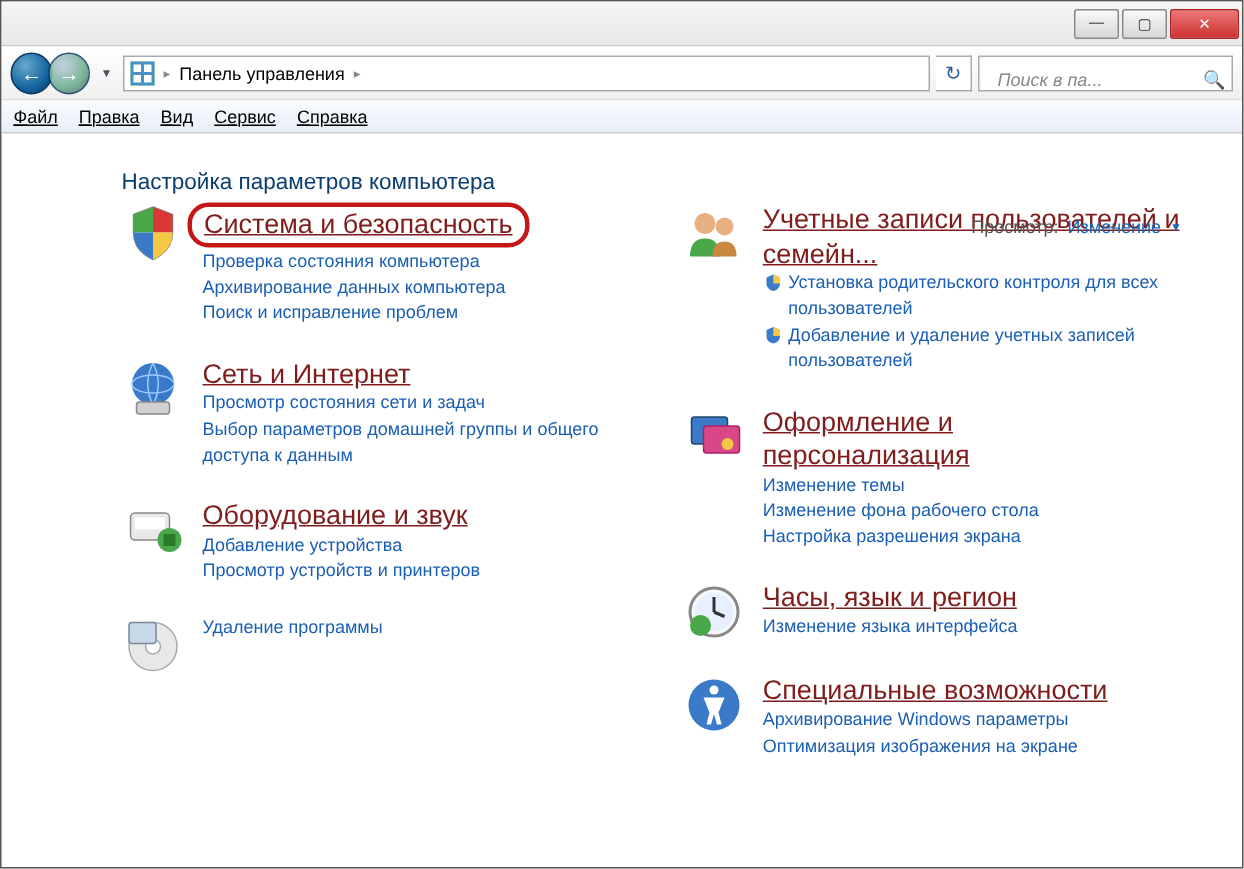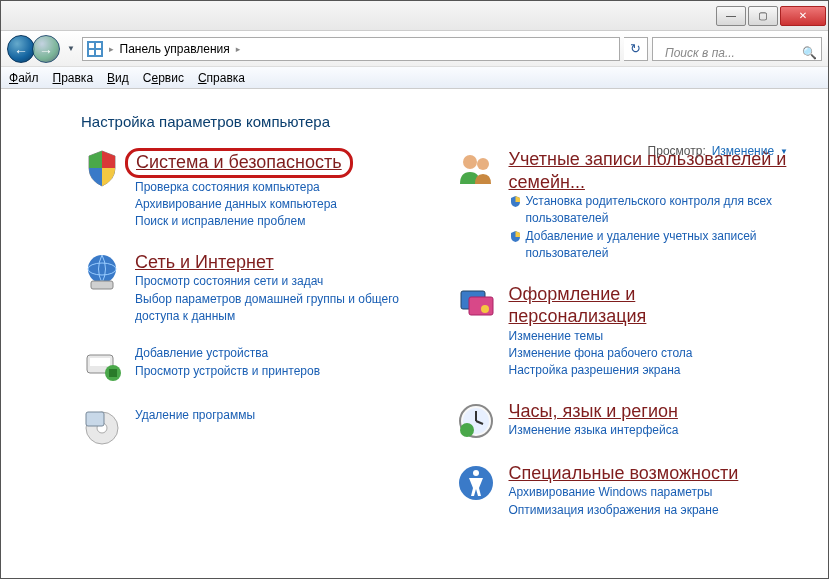--- a/index.html
+++ b/index.html
@@ -12,25 +12,25 @@
 .navcircle { width:28px; height:28px; border-radius:50%; background: radial-gradient(circle at 35% 30%, #6ac, #1464a0 60%, #0a3860); display:flex;align-items:center;justify-content:center;color:#fff;font-size:14px;border:1px solid #0a3860;}
 .navcircle.fwd { background: radial-gradient(circle at 35% 30%, #bcd, #6a8 60%, #456); opacity:.85; margin-left:-3px; z-index:0;}
 .dropbtn { width:14px;height:28px;display:flex;align-items:center;justify-content:center;font-size:8px;color:#456;}
 .addrbar { flex:1; height:24px; border:1px solid #aaa; background:#fff; display:flex; align-items:center; padding:0 4px; gap:6px;}
 .addrbar .ico { width:16px;height:16px;background:#4a7;display:inline-block;}
 .breadcrumb { font-size:12px; color:#000; display:flex;align-items:center;gap:6px;}
 .breadcrumb .arr{color:#888;font-size:9px;}
 .refbtn{width:24px;height:24px;border:1px solid #aaa;border-left:none;display:flex;align-items:center;justify-content:center;color:#2a5a9a;font-size:13px;background:#fff;}
 .searchbox { width:170px; height:24px; border:1px solid #aaa; background:#fff; display:flex;align-items:flex-end;padding:0 12px; color:#888; font-style:italic; font-size:12px; position:relative;}
 .searchbox .mag{position:absolute;right:4px;color:#2a6db8;font-size:12px;font-style:normal;}
-.menubar { height:22px; background:linear-gradient(#fafcff,#e8eef7); border-bottom:1px solid #ccc; display:flex; align-items:center; padding:0 8px; gap:14px; font-size:12px;}
+.menubar { height:22px; background:linear-gradient(#fafcff,#e8eef7); border-bottom:1px solid #ccc; display:flex; align-items:center; padding:0 8px; gap:14px; font-size:12px;text-decoration:underline;}
 .menubar span{ color:#000;}
 .menubar .ul{text-decoration:underline;}
 .content { padding: 24px 40px 10px 80px; height: calc(579px - 30px - 36px - 22px); overflow:hidden; position:relative;}
-.heading { font-size:15px; color:#0a3e6e; margin-bottom:18px;}
+.heading { font-size:15px; color:#0a3e6e; margin-bottom:5px;}
 .viewer { position:absolute; top:24px; right:40px; font-size:12px; color:#555; display:flex;align-items:center;gap:6px;margin-top:31px;}
 .viewer .link{color:#1a6ab8;}
 .viewer .dd{color:#1a6ab8;font-size:8px;}
 .cols { display:flex; gap:40px;}
 .col { flex:1; display:flex; flex-direction:column; gap:20px;}
 .cat { display:flex; gap:12px;}
 .catico { width:42px; height:42px; flex-shrink:0; display:flex;align-items:center;justify-content:center;}
 .catico svg{width:42px;height:42px;}
 .catbody { flex:1;}
 .cattitle { color:#7f1d1d; font-size:18px; line-height:1.25; cursor:pointer;text-decoration:underline;}
@@ -134,20 +134,21 @@
       <div class="cat">
         <div class="catico">
           <svg viewBox="0 0 42 42">
               <rect x="6" y="10" width="26" height="18" rx="3" fill="#e8e8e8" stroke="#888"></rect>
               <rect x="9" y="13" width="20" height="8" fill="#fff"></rect>
               <circle cx="32" cy="28" r="8" fill="#4aa84a"></circle>
               <rect x="28" y="24" width="8" height="8" fill="#2a7a2a"></rect>
             </svg>
         </div>
         <div class="catbody">
+          <div class="cattitle">Оборудование и звук</div>
           <div class="sublink">Добавление устройства</div>
           <div class="sublink">Просмотр устройств и принтеров</div>
         </div>
       </div>
 
       <div class="cat">
         <div class="catico">
           <svg viewBox="0 0 42 42">
               <circle cx="21" cy="21" r="16" fill="#e8e8e8" stroke="#aaa"></circle>
               <circle cx="21" cy="21" r="5" fill="#fff" stroke="#aaa"></circle>

